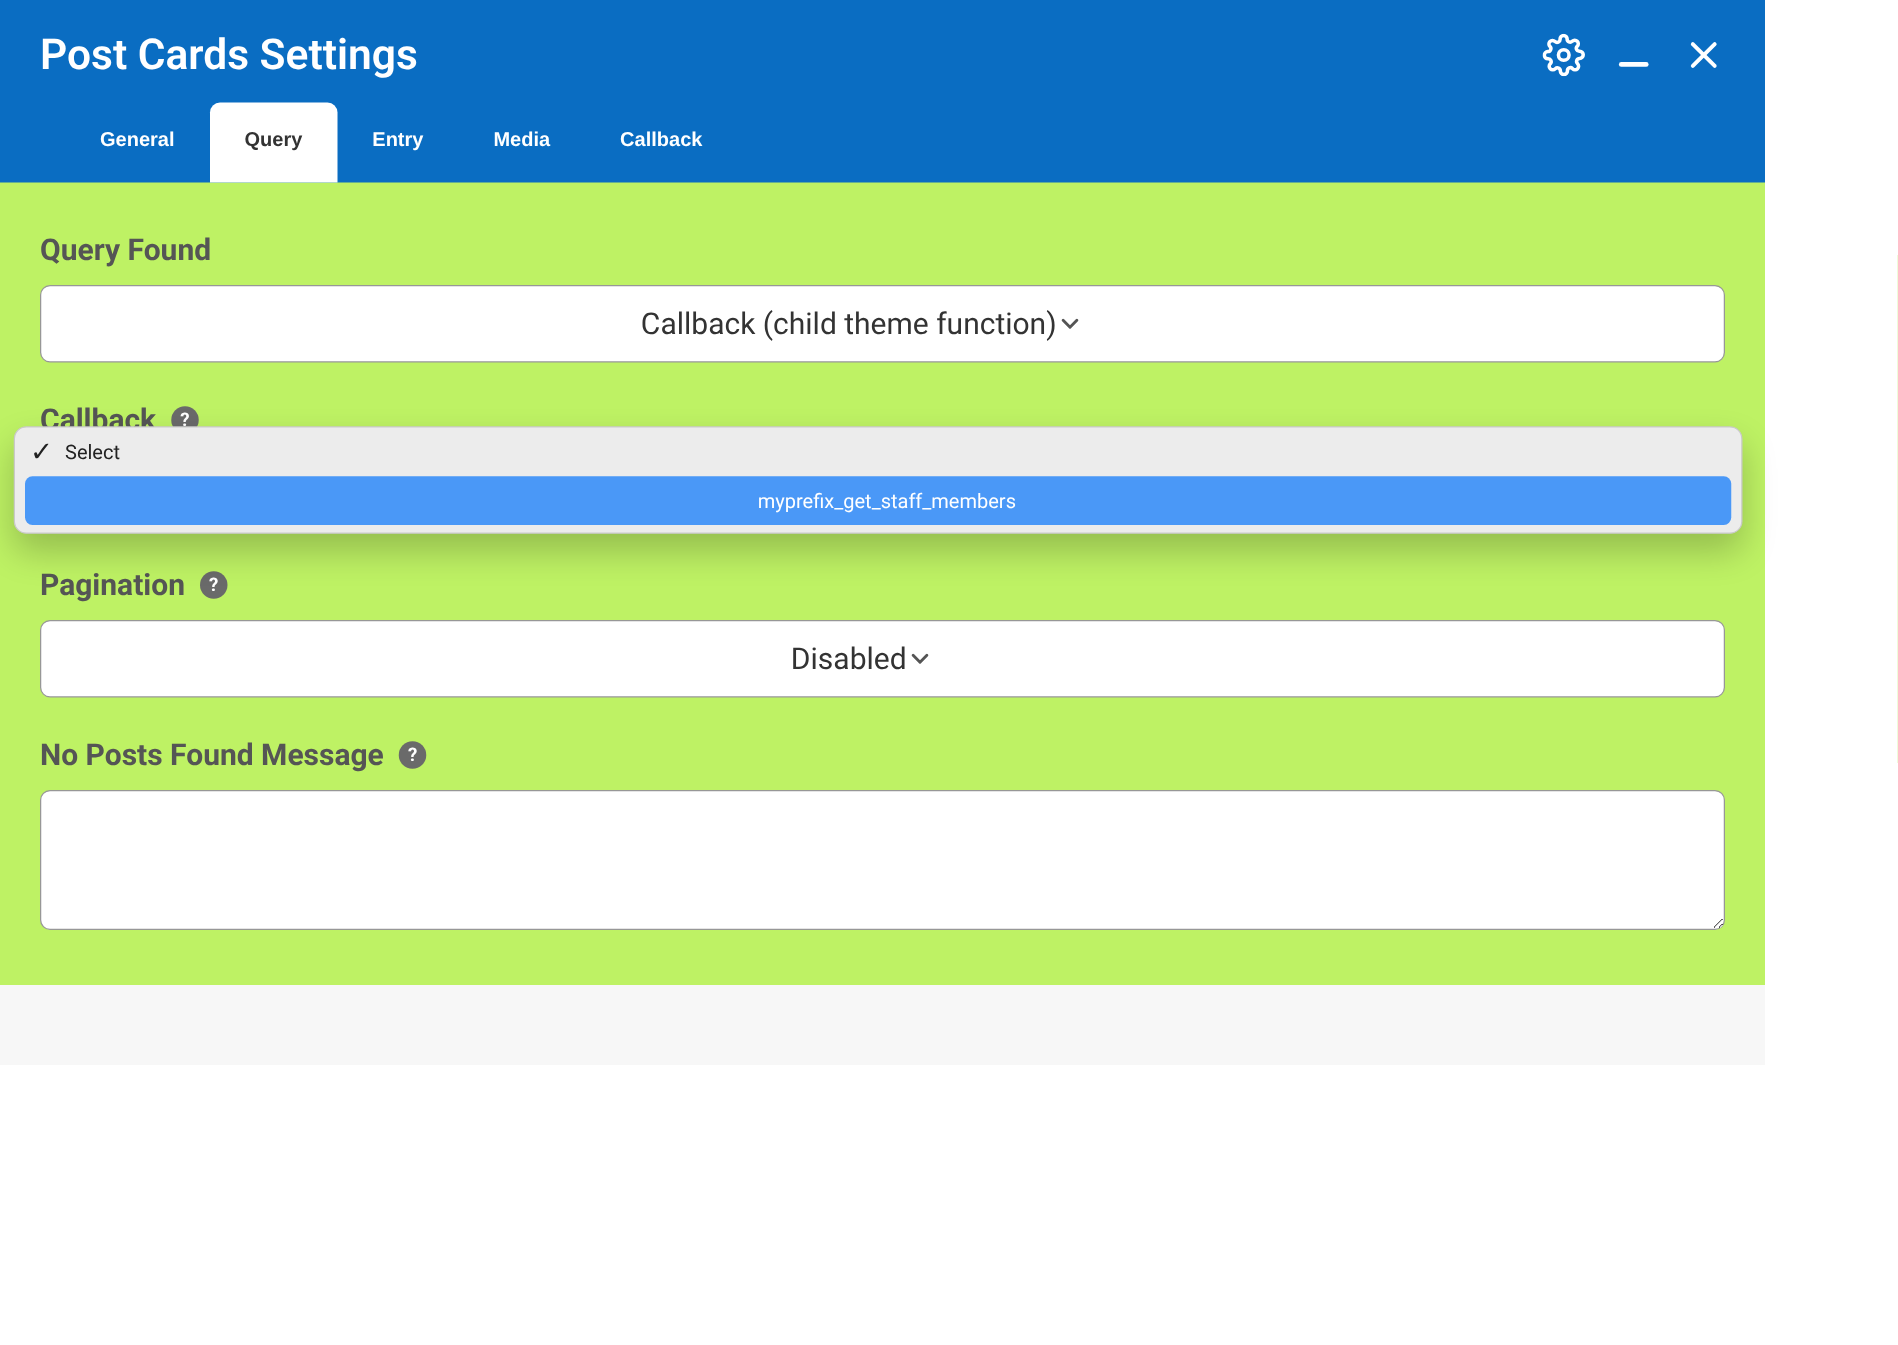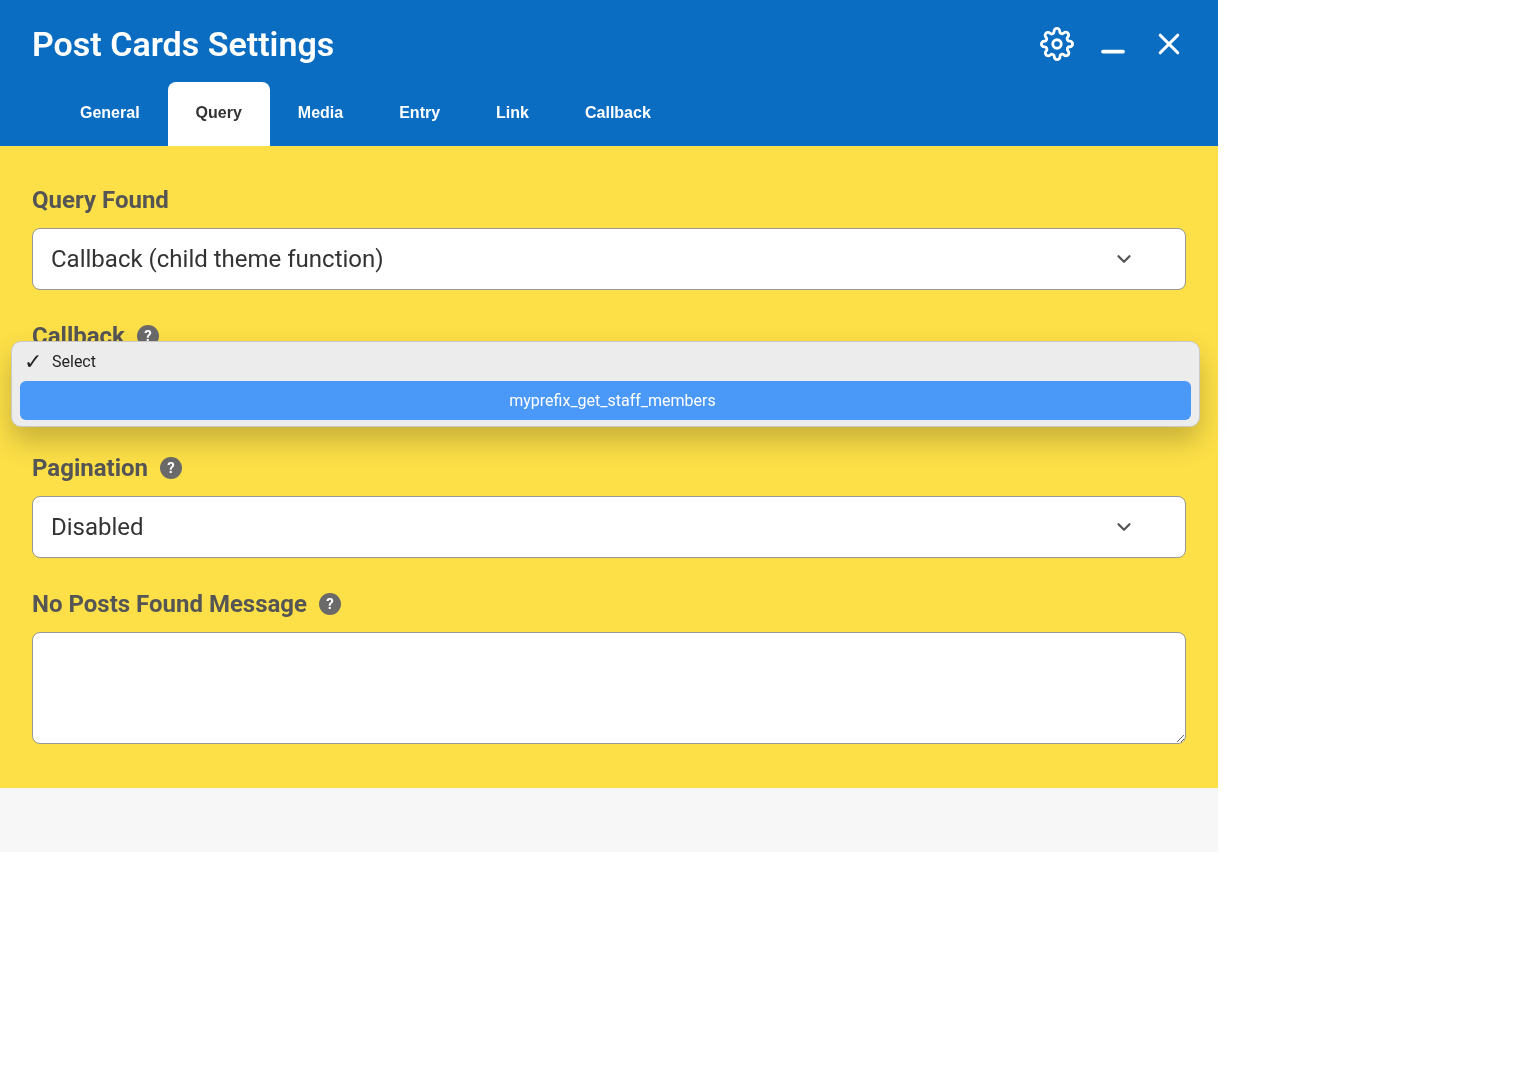--- a/index.html
+++ b/index.html
@@ -1,19 +1,19 @@
 <!DOCTYPE html>
 <html><head>
 <meta charset="utf-8">
 <style>
   * { box-sizing: border-box; margin: 0; padding: 0; }
   html, body { width: 1518px; height: 1076px; font-family: -apple-system, BlinkMacSystemFont, "Segoe UI", Roboto, Helvetica, Arial, sans-serif; background: #fff; }
   .modal {
-    width: 1218px;
-    background: #fde047;
+    width: 1412px;
+    background: #bef264;
   }
   .modal-header {
     background: #0a6dc2;
     color: #fff;
     padding: 24px 32px 0 32px;
   }
   .modal-title-row {
     display: flex;
     align-items: center;
     justify-content: space-between;
@@ -92,21 +92,21 @@
     border: 1px solid #979797;
     border-radius: 8px;
     padding: 16px 50px 16px 18px;
     font-size: 24px;
     color: #333;
     background: #fff;
     position: relative;
     cursor: pointer;
     display: flex;
     align-items: center;
-    justify-content: space-between;
+    justify-content: center;
   }
   .select-box.focused {
     border: 2px solid #0a6dc2;
   }
   .chevron {
     color: #555;
     display: inline-flex;
     align-items:center;
   }
   .textarea-box {
@@ -203,23 +203,22 @@
           <svg width="30" height="30" viewBox="0 0 24 24" fill="none" stroke="currentColor" stroke-width="2.5" stroke-linecap="round">
               <line x1="5" y1="5" x2="19" y2="19"></line>
               <line x1="19" y1="5" x2="5" y2="19"></line>
             </svg>
         </div>
       </div>
     </div>
     <div class="tabs">
       <button class="tab">General</button>
       <button class="tab active">Query</button>
+      <button class="tab">Entry</button>
       <button class="tab">Media</button>
-      <button class="tab">Entry</button>
-      <button class="tab">Link</button>
       <button class="tab">Callback</button>
     </div>
   </div>
 
   <div class="modal-body">
 
     <div class="field">
       <div class="field-label">
         <span>Query Found</span>
       </div>

